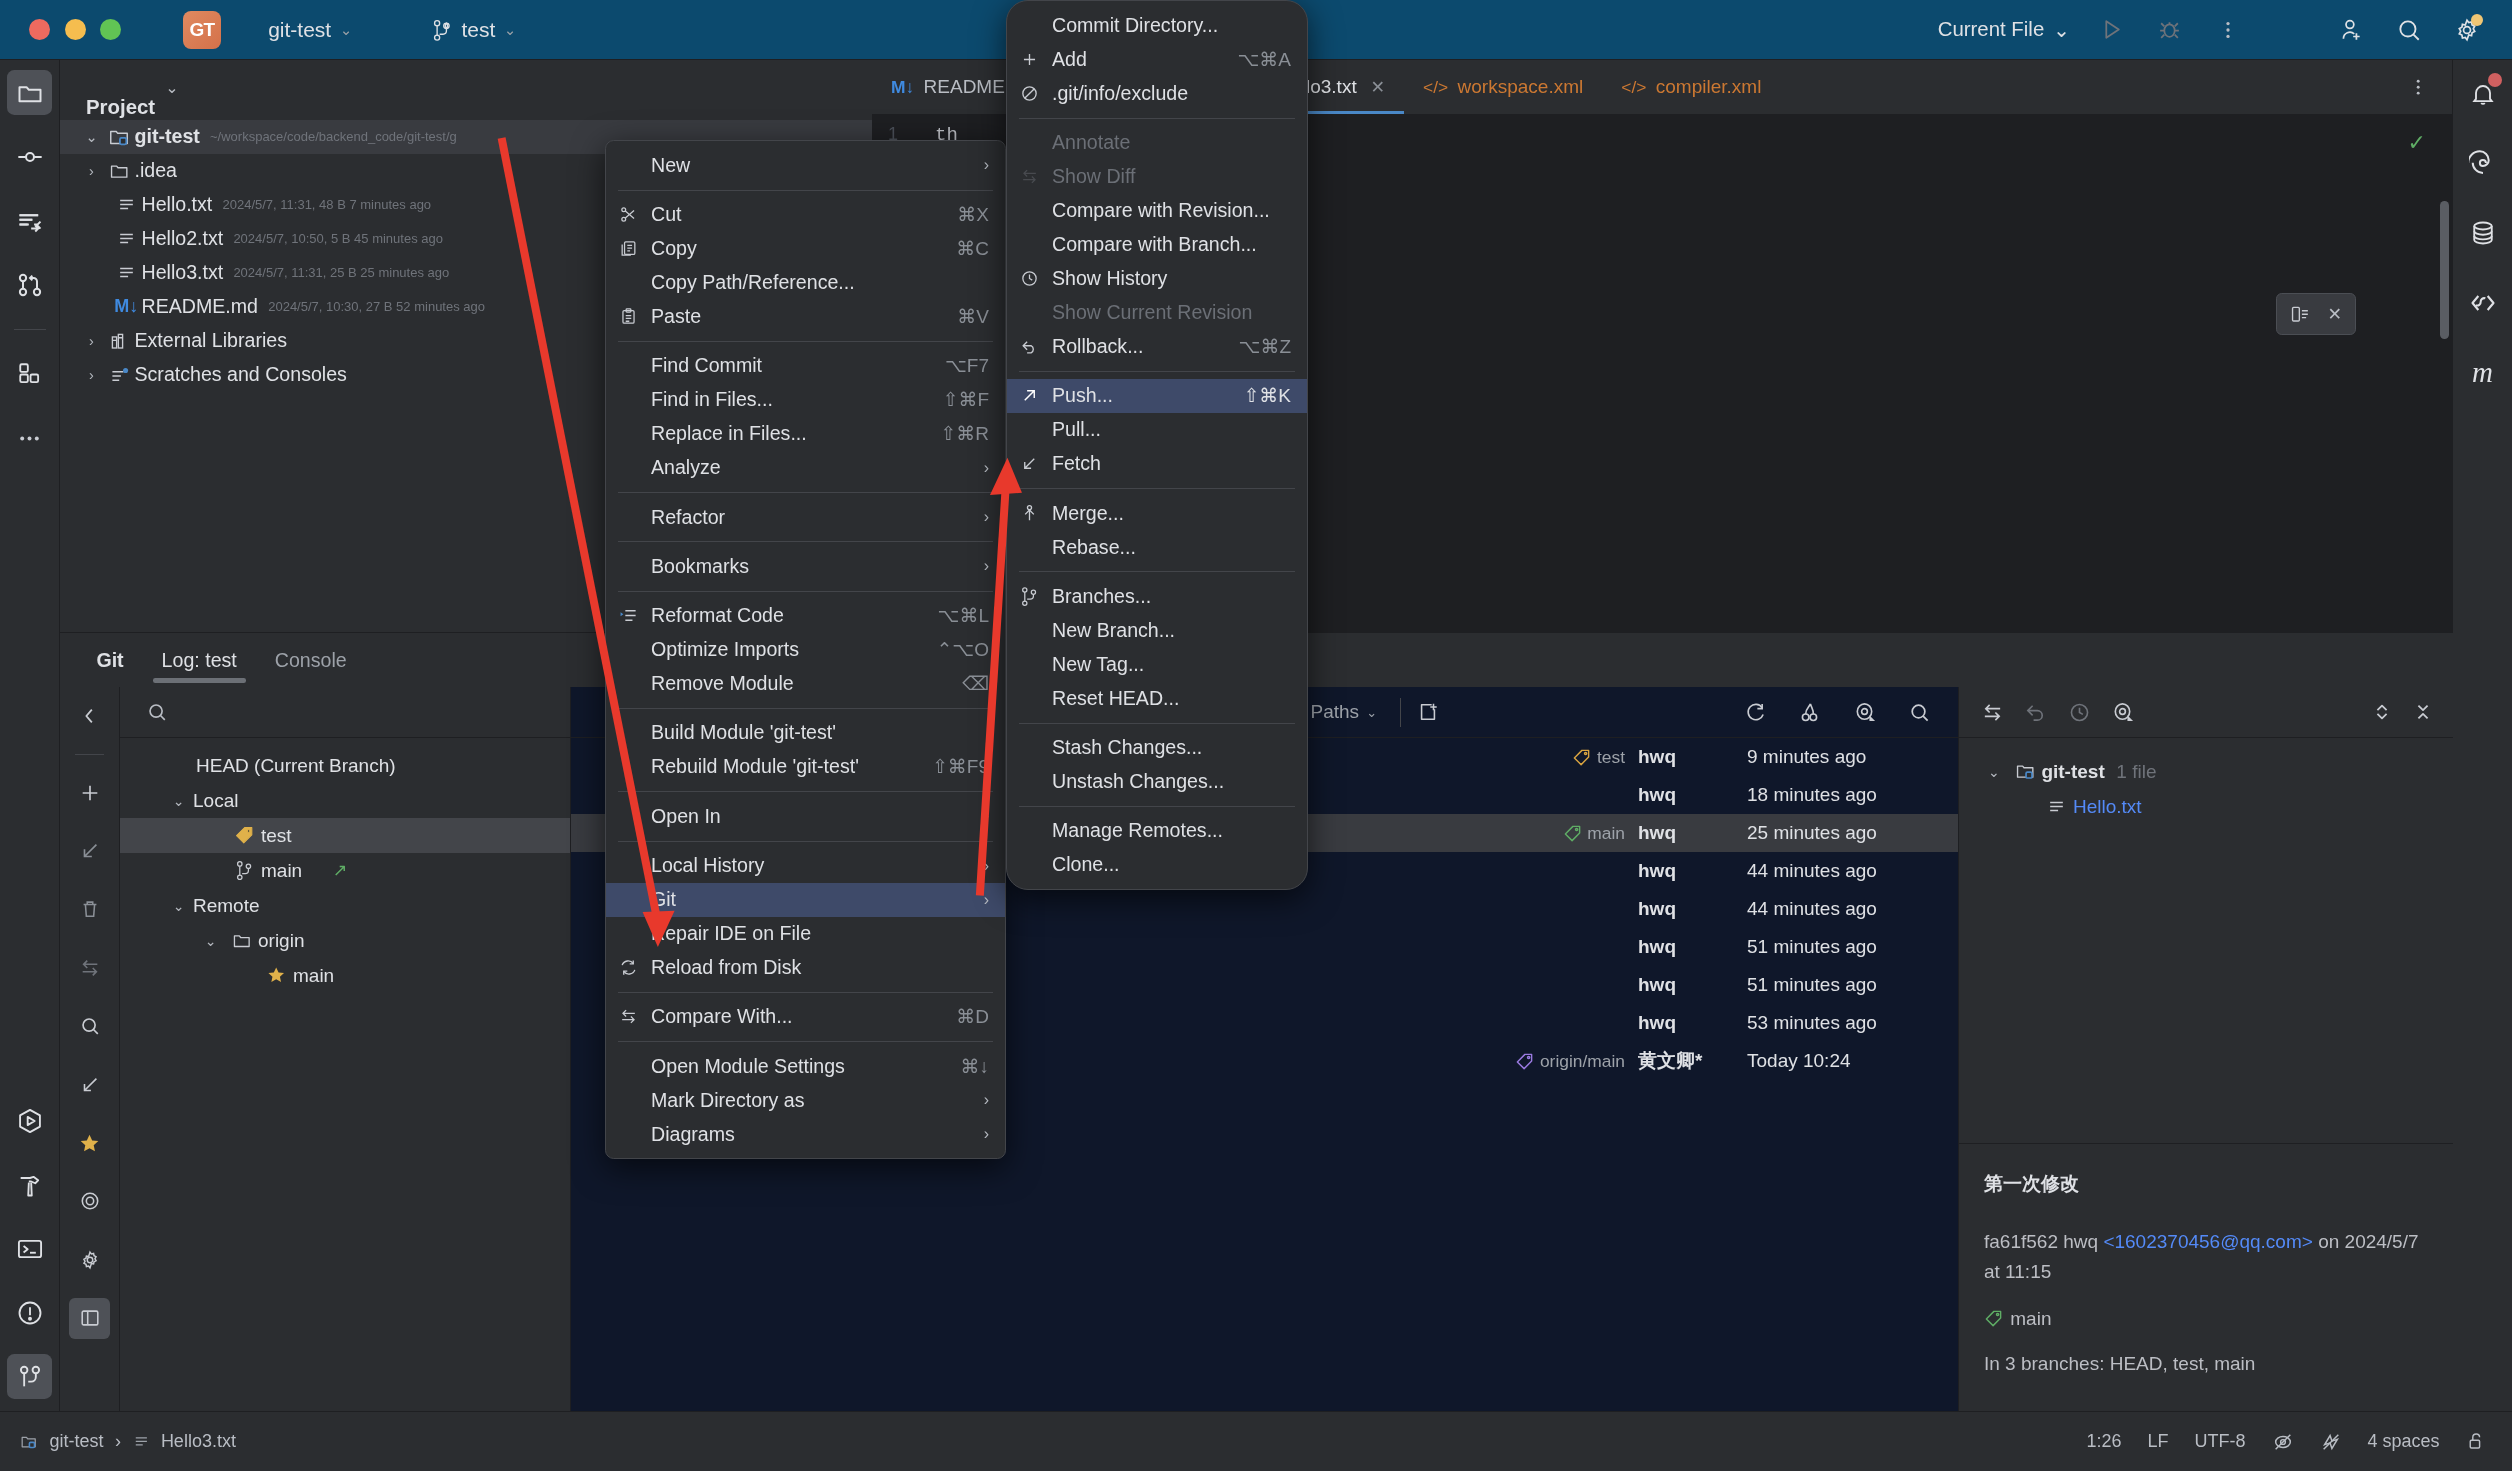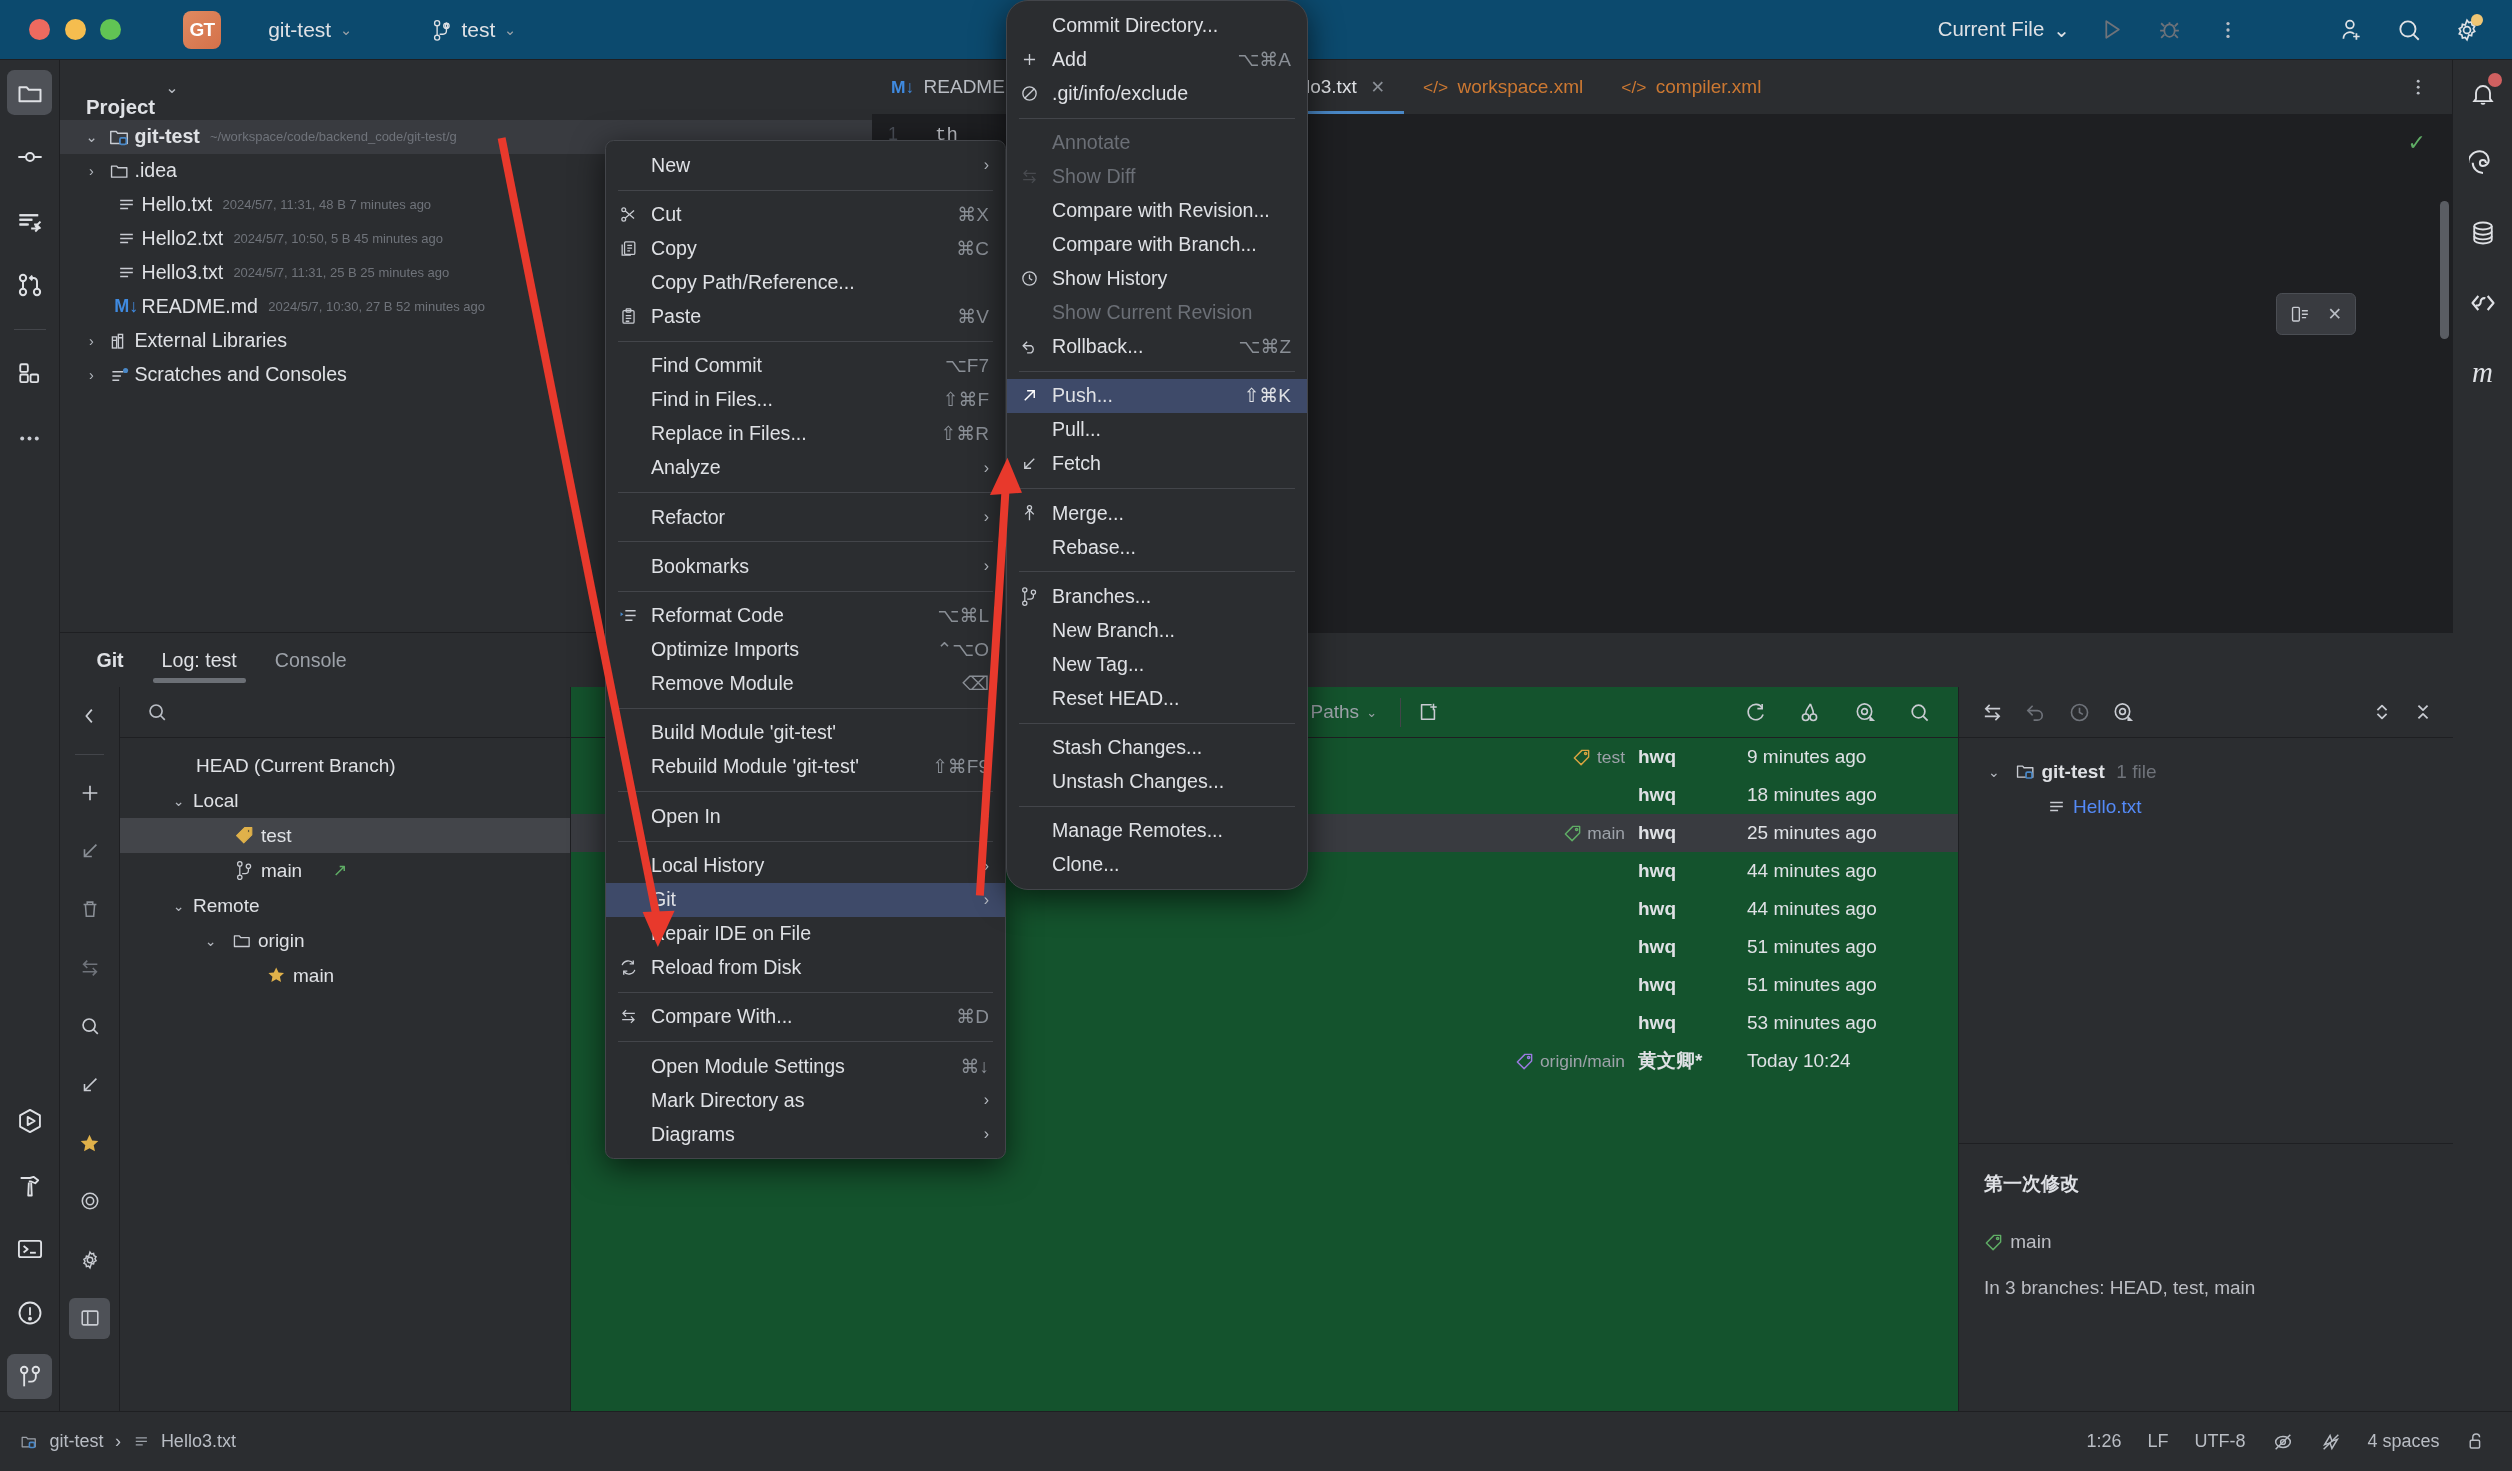--- a/index.html
+++ b/index.html
@@ -118,21 +118,21 @@
   .gp-rail .ic.active{background:#4e5157;}
   .gp-div{width:29px;height:0.7px;background:#43454a;}
 
   .branch-pane{width:451px;background:#2b2d30;border-right:0.7px solid #1e1f22;position:relative;}
   .searchbox{height:51px;display:flex;align-items:center;padding-left:26px;border-bottom:0.7px solid #1e1f22;}
   .brow{height:35px;display:flex;align-items:center;font-size:19px;color:#dfe1e5;white-space:nowrap;}
   .brow.sel{background:#43454a;}
   .bchev{width:29px;display:flex;align-items:center;justify-content:center;color:#b4b8bf;font-size:14px;}
   .bico{width:33px;display:flex;align-items:center;justify-content:center;}
 
-  .log-pane{flex:1;background:#14532d;position:relative;border-right:0.7px solid #1e1f22;}
+  .log-pane{flex:1;background:#0f172a;position:relative;border-right:0.7px solid #1e1f22;}
   .log-toolbar{height:51px;display:flex;align-items:center;gap:0;border-bottom:0.7px solid #1e1f22;padding-left:5.8px;}
   .flt{display:flex;align-items:center;gap:7.3px;font-size:19px;color:#9da2a9;padding:0 13px;}
   .flt .chev{font-size:13px;}
   .tb-sep{width:0.7px;height:29px;background:#43454a;margin:0 10.2px;}
   .log-toolbar-right{margin-left:auto;display:flex;align-items:center;gap:22px;padding-right:22px;}
   .crow{height:38px;display:flex;align-items:center;font-size:19px;position:relative;}
   .crow.sel{background:#393b40;}
   .c-msg{flex:1;}
   .c-ref{display:flex;align-items:center;gap:5.8px;font-size:17.4px;color:#9da2a9;margin-right:13px;}
   .c-user{width:109px;font-weight:bold;color:#dfe1e5;}
@@ -846,20 +846,27 @@
               <svg width="19" height="19" viewBox="0 0 24 24" fill="none" stroke="#c9ccd2" stroke-width="1.8">
                   <path d="M4 7 H20 M4 12 H20 M4 17 H14"></path>
                 </svg>
             </span>
             <span style="color:#548af7;">Hello.txt</span>
           </div>
         </div>
 
         <div class="det-info">
           <div class="subj">第一次修改</div>
+          <div class="meta">
+            <span>fa61f562</span>
+            <span>hwq</span>
+            <span class="mail">&lt;1602370456@qq.com&gt;</span>
+            <span>on</span>
+            <span>2024/5/7 at 11:15</span>
+          </div>
           <div class="brline">
             <svg width="19" height="19" viewBox="0 0 24 24" fill="none" stroke="#5fad65" stroke-width="1.8" stroke-linejoin="round">
                 <path d="M12.5 3 H21 V11.5 L11.5 21 L3 12.5 Z"></path>
                 <circle cx="17.2" cy="7" r="1.4"></circle>
               </svg>
             <span>main</span>
           </div>
           <div class="inbr">In 3 branches: HEAD, test, main</div>
         </div>
       </div>

